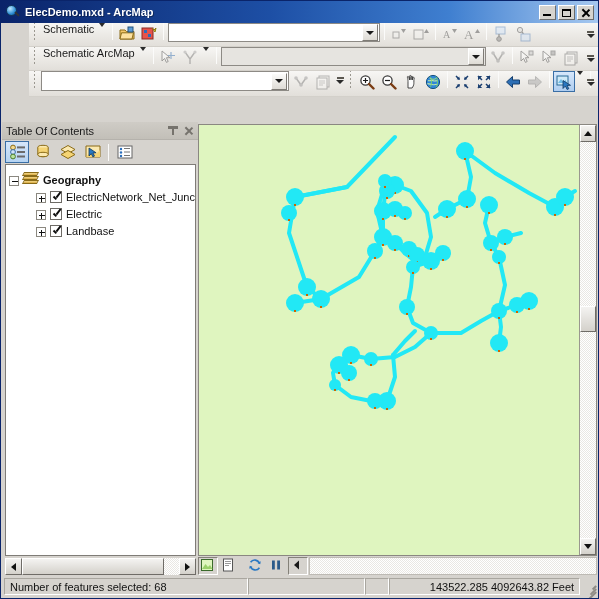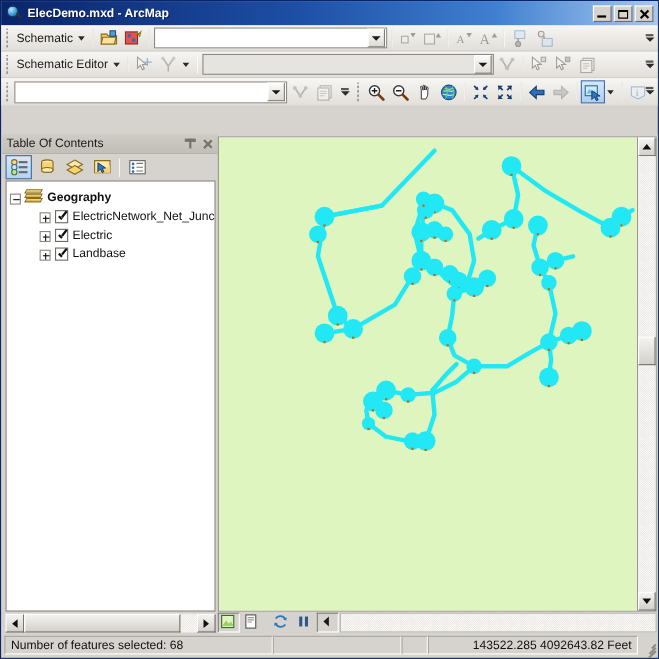--- a/index.html
+++ b/index.html
@@ -72,25 +72,26 @@
     background: #f2f1ee;
     border-bottom: 1px solid #e3e1dd;
     padding-left: 4px;
   }
   .menu-item {
     padding: 3px 7px; color: #1a1a1a; font-size: 11px; white-space: nowrap;
   }
 
   
   .toolbar {
-    height: 24px; display: flex; align-items: center;
+    height: 24px; display: flex; 
     background: linear-gradient(to bottom, #f7f6f4 0%, #eceae6 50%, #e2dfda 100%);
     border-bottom: 1px solid #d3d0ca;
     padding-left: 1px;
     position: relative;
+    margin-left: 28px;
   }
   .grip {
     width: 7px; height: 18px; margin: 0 2px 0 1px;
     background-image:
       radial-gradient(circle, #9b9890 40%, transparent 42%);
     background-size: 3px 4px;
     background-repeat: repeat-y;
     background-position: 2px 2px;
     flex: 0 0 auto;
   }
@@ -469,21 +470,21 @@
     </div>
 
     <div class="tb-overflow">
       <div class="bar"></div>
         <div class="tri"></div>
     </div>
   </div>
 
   <div class="toolbar">
     <div class="grip"></div>
-    <div class="tb-label">Schematic Editor</div>
+    <div class="tb-label">Schematic ArcMap</div>
     <div class="tb-arrow"></div>
     <div class="tb-sep"></div>
 
     <div class="tb-btn disabled">
       <span class="ico">
           <svg width="16" height="16" viewBox="0 0 16 16">
         <path d="M2 1l0 10 2.6-2.6 1.8 4 1.8-.9-1.8-3.8 3.6 0z" fill="#fff" stroke="#333"></path>
         <path d="M11 2v7M8 5.5h7" stroke="#1a5ea8" stroke-width="1.2"></path>
       </svg>
         </span>

